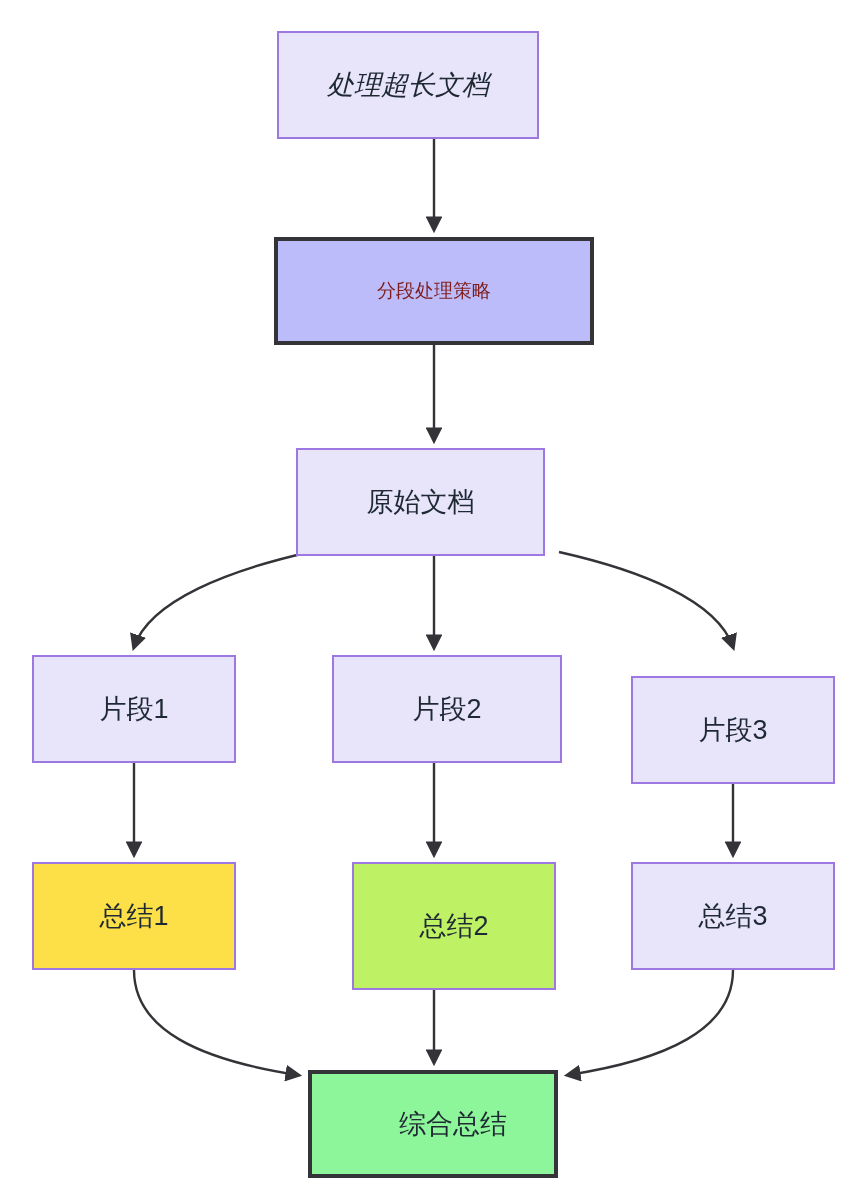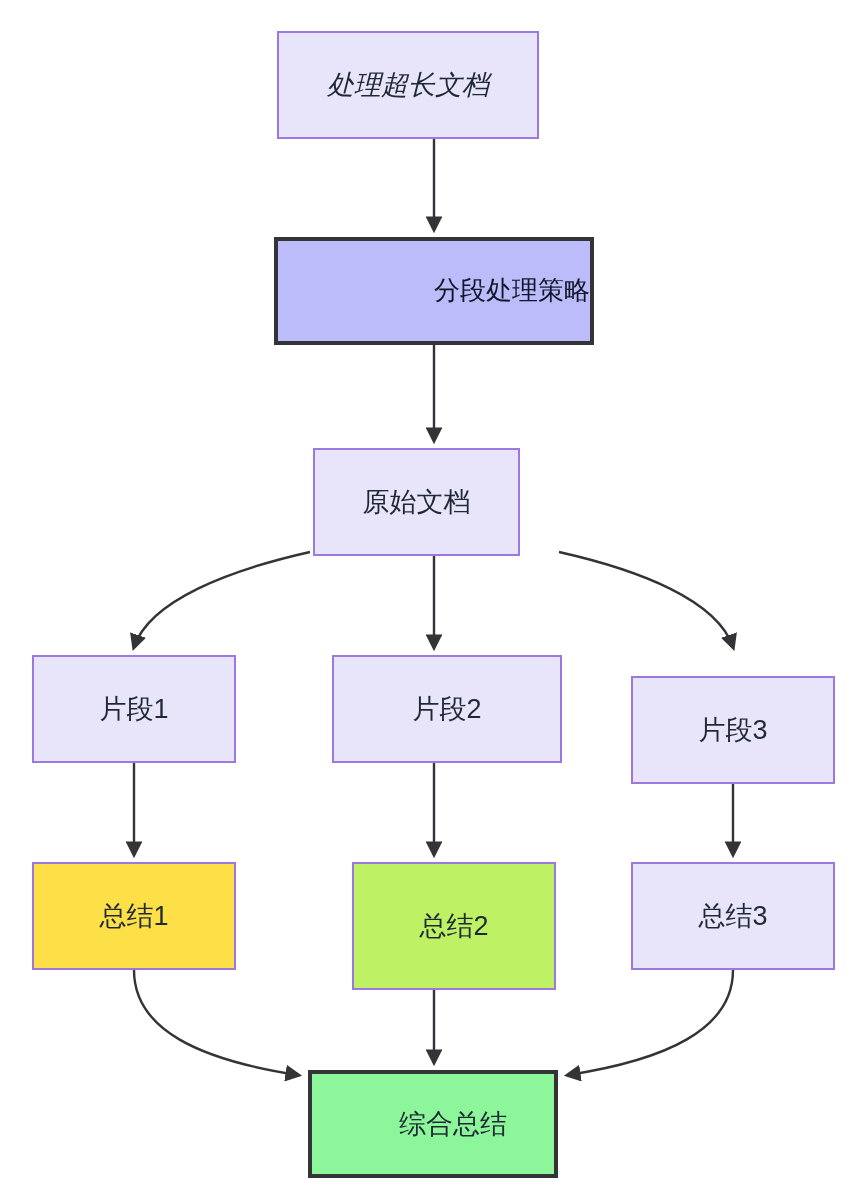--- a/index.html
+++ b/index.html
@@ -43,23 +43,22 @@
   .node.style-default {
     background: #e8e5fb;
     border: 2px solid #9d78e0;
     color: #1f2933;
     font-size: 27px;
   }
   
   .node.style-strategy {
     background: #bcbcfa;
     border: 4px solid #333338;
-    color: #0f172a;
-    font-size: 26px;
-    justify-content: flex-end;
+    color: #7f1d1d;
+    font-size: 19px;
   }
   
   .node.style-result {
     background: #8df59a;
     border: 4px solid #333338;
     color: #1f2933;
     font-size: 27px;
     padding-left: 40px;
   }
 </style>
@@ -89,21 +88,21 @@
       </g>
   </svg>
 
   <div id="nodes-layer">
       <div class="node style-default" style="left: 277px; top: 31px; width: 262px; height: 108px; background: rgb(232, 229, 251); border-color: rgb(157, 120, 224); font-style: italic;">
         <span class="node-label">处理超长文档</span>
       </div>
       <div class="node style-strategy" style="left: 274px; top: 237px; width: 320px; height: 108px; background: rgb(188, 188, 250); border-color: rgb(51, 51, 56);">
         <span class="node-label">分段处理策略</span>
       </div>
-      <div class="node style-default" style="left: 313px; top: 448px; width: 207px; height: 108px; background: rgb(232, 229, 251); border-color: rgb(157, 120, 224); align-items: center;">
+      <div class="node style-default" style="left: 296px; top: 448px; width: 249px; height: 108px; background: rgb(232, 229, 251); border-color: rgb(157, 120, 224); align-items: center;">
         <span class="node-label">原始文档</span>
       </div>
       <div class="node style-default" style="left: 32px; top: 655px; width: 204px; height: 108px; background: rgb(232, 229, 251); border-color: rgb(157, 120, 224);">
         <span class="node-label">片段1</span>
       </div>
       <div class="node style-default" style="left: 332px; top: 655px; width: 230px; height: 108px; background: rgb(232, 229, 251); border-color: rgb(157, 120, 224);">
         <span class="node-label">片段2</span>
       </div>
       <div class="node style-default" style="left: 631px; top: 676px; width: 204px; height: 108px; background: rgb(232, 229, 251); border-color: rgb(157, 120, 224);">
         <span class="node-label">片段3</span>

